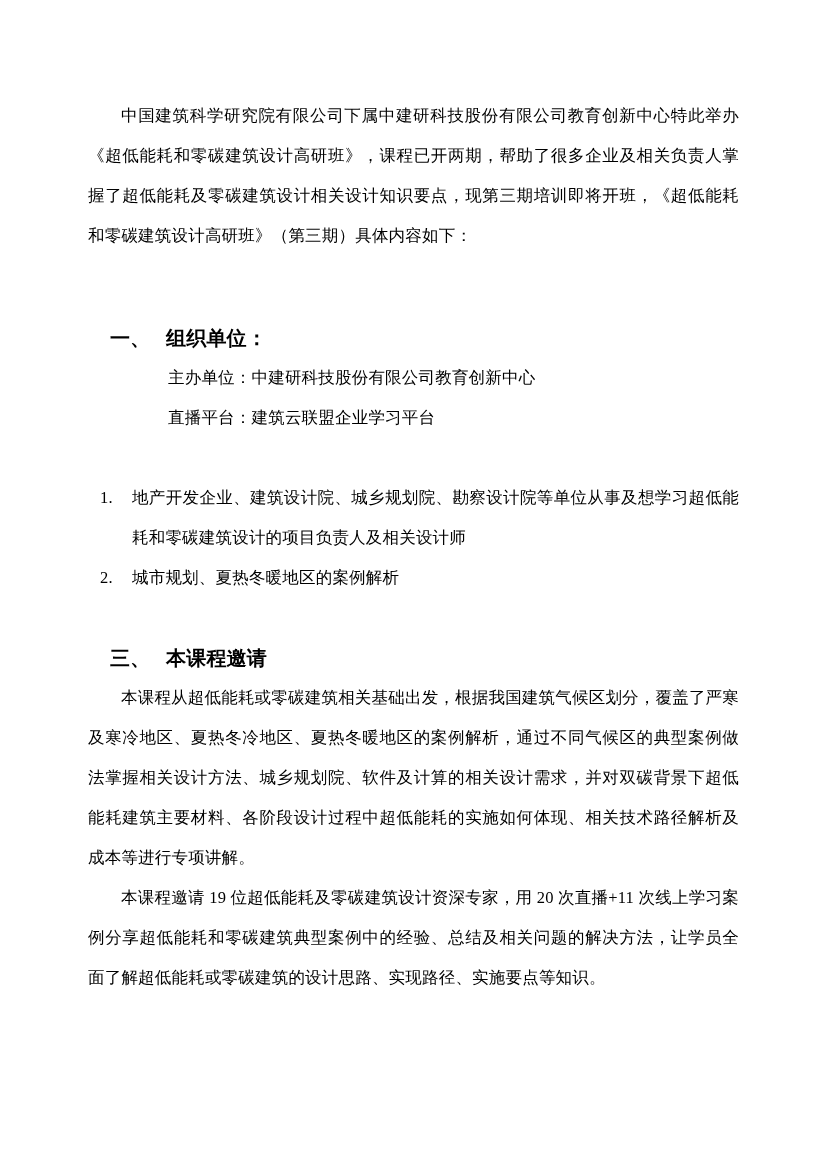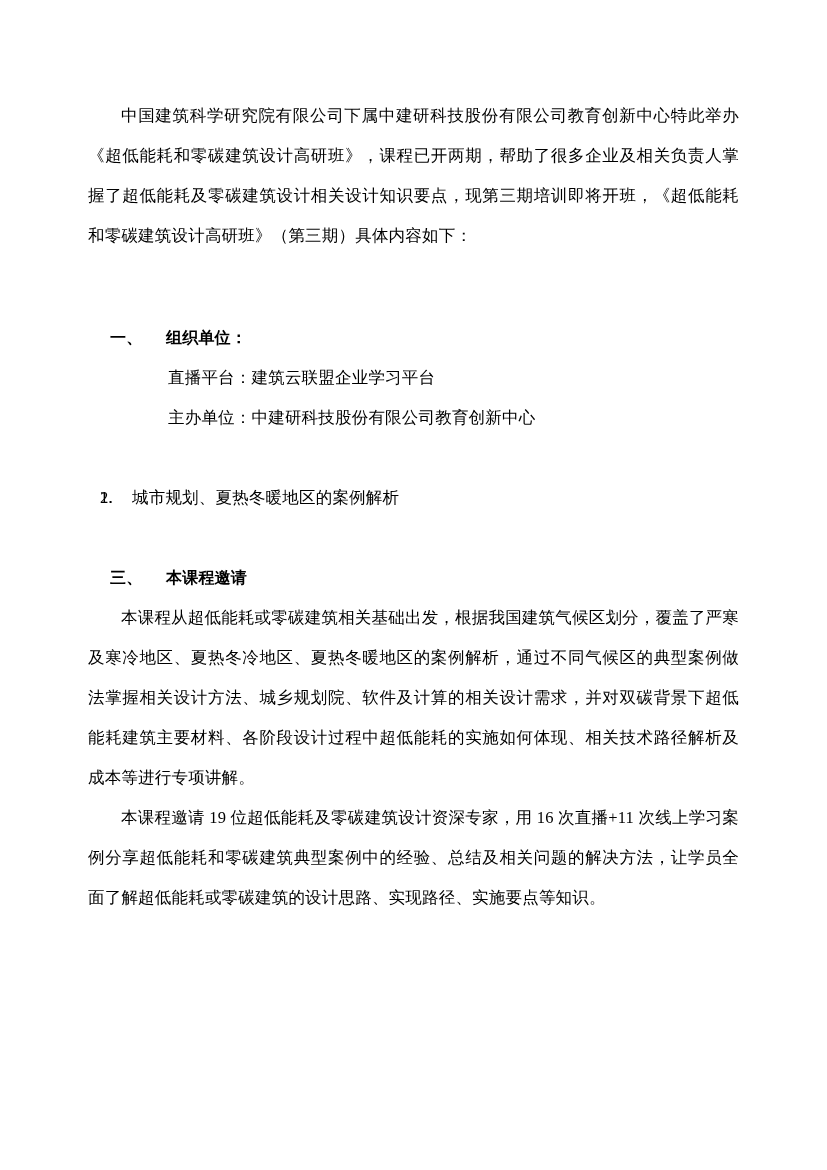--- a/index.html
+++ b/index.html
@@ -31,21 +31,21 @@
     text-align: justify;
     text-justify: inter-ideograph;
     margin: 0;
     text-indent: 33px;
     letter-spacing: 0.2px;
   }
   .spacer-lg { height: 62px; }
   .spacer-md { height: 40px; }
 
   .heading {
-    font-size: 16px;
+    font-size: 20px;
     line-height: 40px;
     font-weight: bold;
     margin: 0;
     padding-left: 22px;
     letter-spacing: 0.2px;
   }
   .heading .num {
     display: inline-block;
     width: 56px;
   }
@@ -100,35 +100,35 @@
 
 <div class="page">
 
   <div class="content">
 
     <p class="para">中国建筑科学研究院有限公司下属中建研科技股份有限公司教育创新中心特此举办《超低能耗和零碳建筑设计高研班》，课程已开两期，帮助了很多企业及相关负责人掌握了超低能耗及零碳建筑设计相关设计知识要点，现第三期培训即将开班，《超低能耗和零碳建筑设计高研班》（第三期）具体内容如下：</p>
 
     <div class="spacer-lg"></div>
 
     <p class="heading"><span class="num">一、</span><span>组织单位：</span></p>
+    <p class="sub-line">主办单位：中建研科技股份有限公司教育创新中心</p>
     <p class="sub-line">直播平台：建筑云联盟企业学习平台</p>
-    <p class="sub-line">主办单位：中建研科技股份有限公司教育创新中心</p>
 
     <div class="spacer-md"></div>
 
     <ul class="olist">
-      <li><span class="marker">1.</span></li>
+      <li><span class="marker">1.</span><span>地产开发企业、建筑设计院、城乡规划院、勘察设计院等单位从事及想学习超低能耗和零碳建筑设计的项目负责人及相关设计师</span></li>
       <li><span class="marker">2.</span><span>城市规划、夏热冬暖地区的案例解析</span></li>
     </ul>
 
     <div class="spacer-md"></div>
 
     <p class="heading"><span class="num">三、</span><span>本课程邀请</span></p>
     <p class="para">本课程从超低能耗或零碳建筑相关基础出发，根据我国建筑气候区划分，覆盖了严寒及寒冷地区、夏热冬冷地区、夏热冬暖地区的案例解析，通过不同气候区的典型案例做法掌握相关设计方法、城乡规划院、软件及计算的相关设计需求，并对双碳背景下超低能耗建筑主要材料、各阶段设计过程中超低能耗的实施如何体现、相关技术路径解析及成本等进行专项讲解。</p>
-    <p class="para">本课程邀请 19 位超低能耗及零碳建筑设计资深专家，用 16 次直播+11 次线上学习案例分享超低能耗和零碳建筑典型案例中的经验、总结及相关问题的解决方法，让学员全面了解超低能耗或零碳建筑的设计思路、实现路径、实施要点等知识。</p>
+    <p class="para">本课程邀请 19 位超低能耗及零碳建筑设计资深专家，用 20 次直播+11 次线上学习案例分享超低能耗和零碳建筑典型案例中的经验、总结及相关问题的解决方法，让学员全面了解超低能耗或零碳建筑的设计思路、实现路径、实施要点等知识。</p>
 
   </div>
 
   <div class="footer-page">二</div>
 
   <div class="qr">
     <svg width="90" height="90" viewBox="0 0 29 29" shape-rendering="crispEdges">
       <rect width="29" height="29" fill="#ffffff"></rect>
       <g fill="#000000">
 

